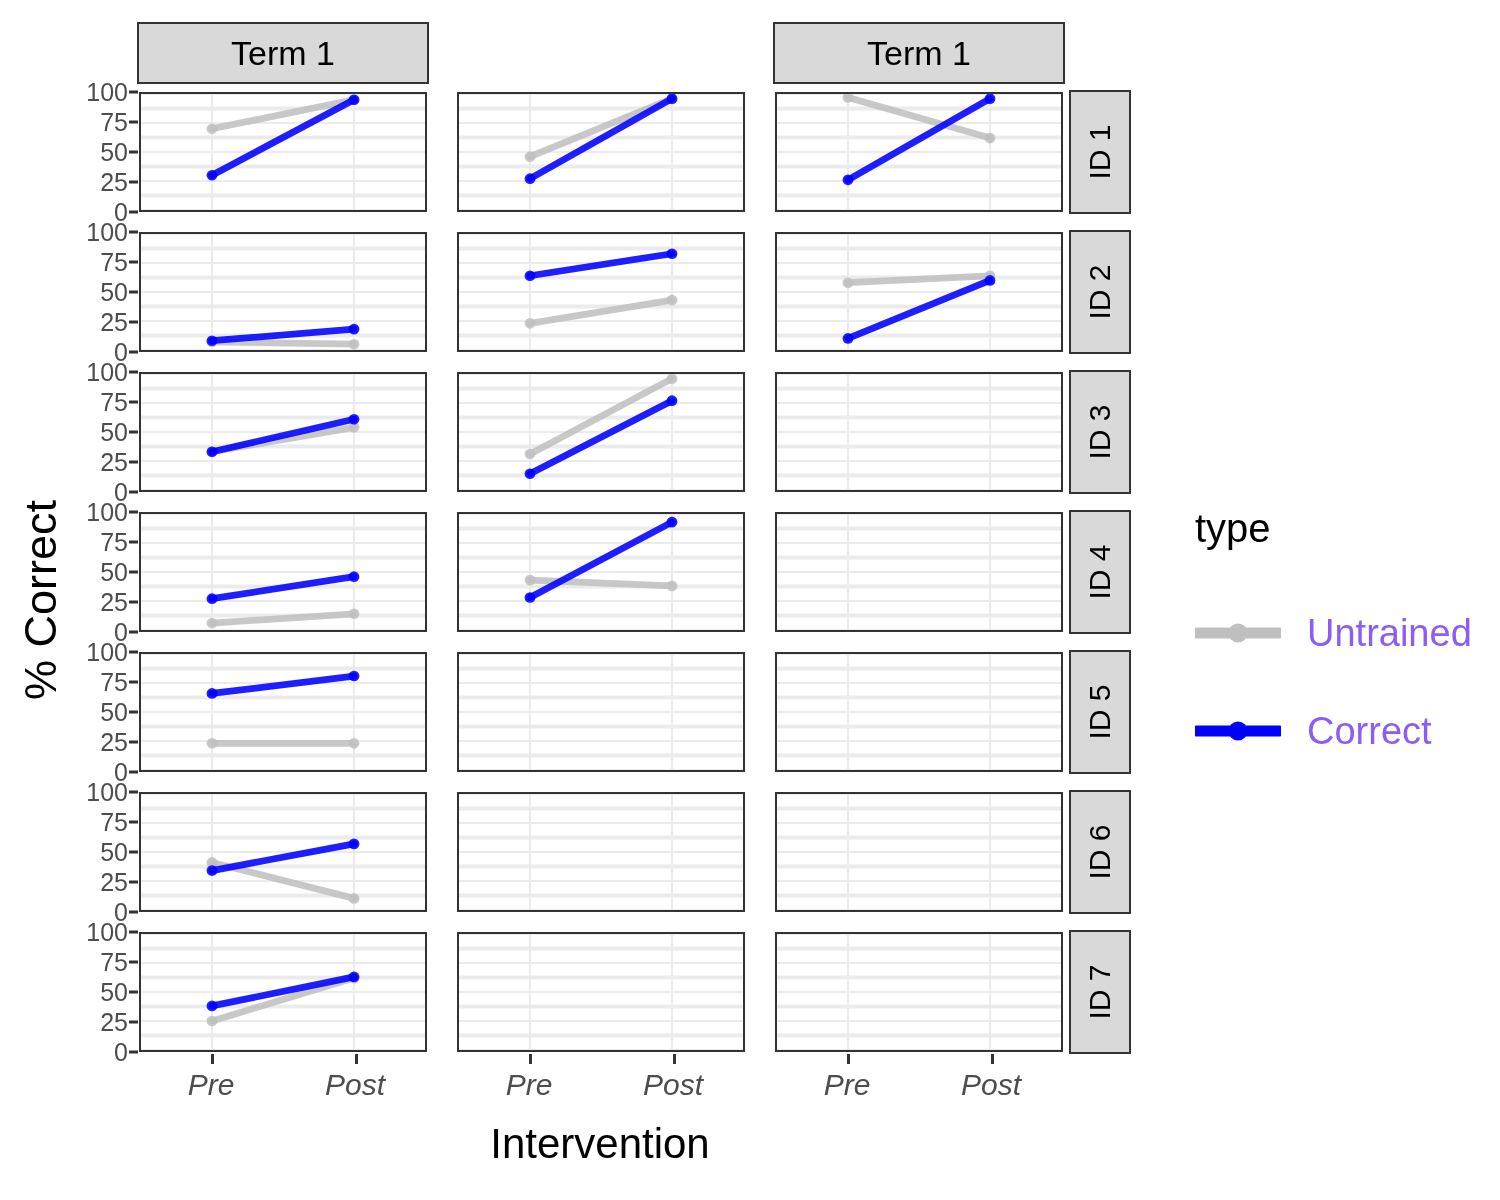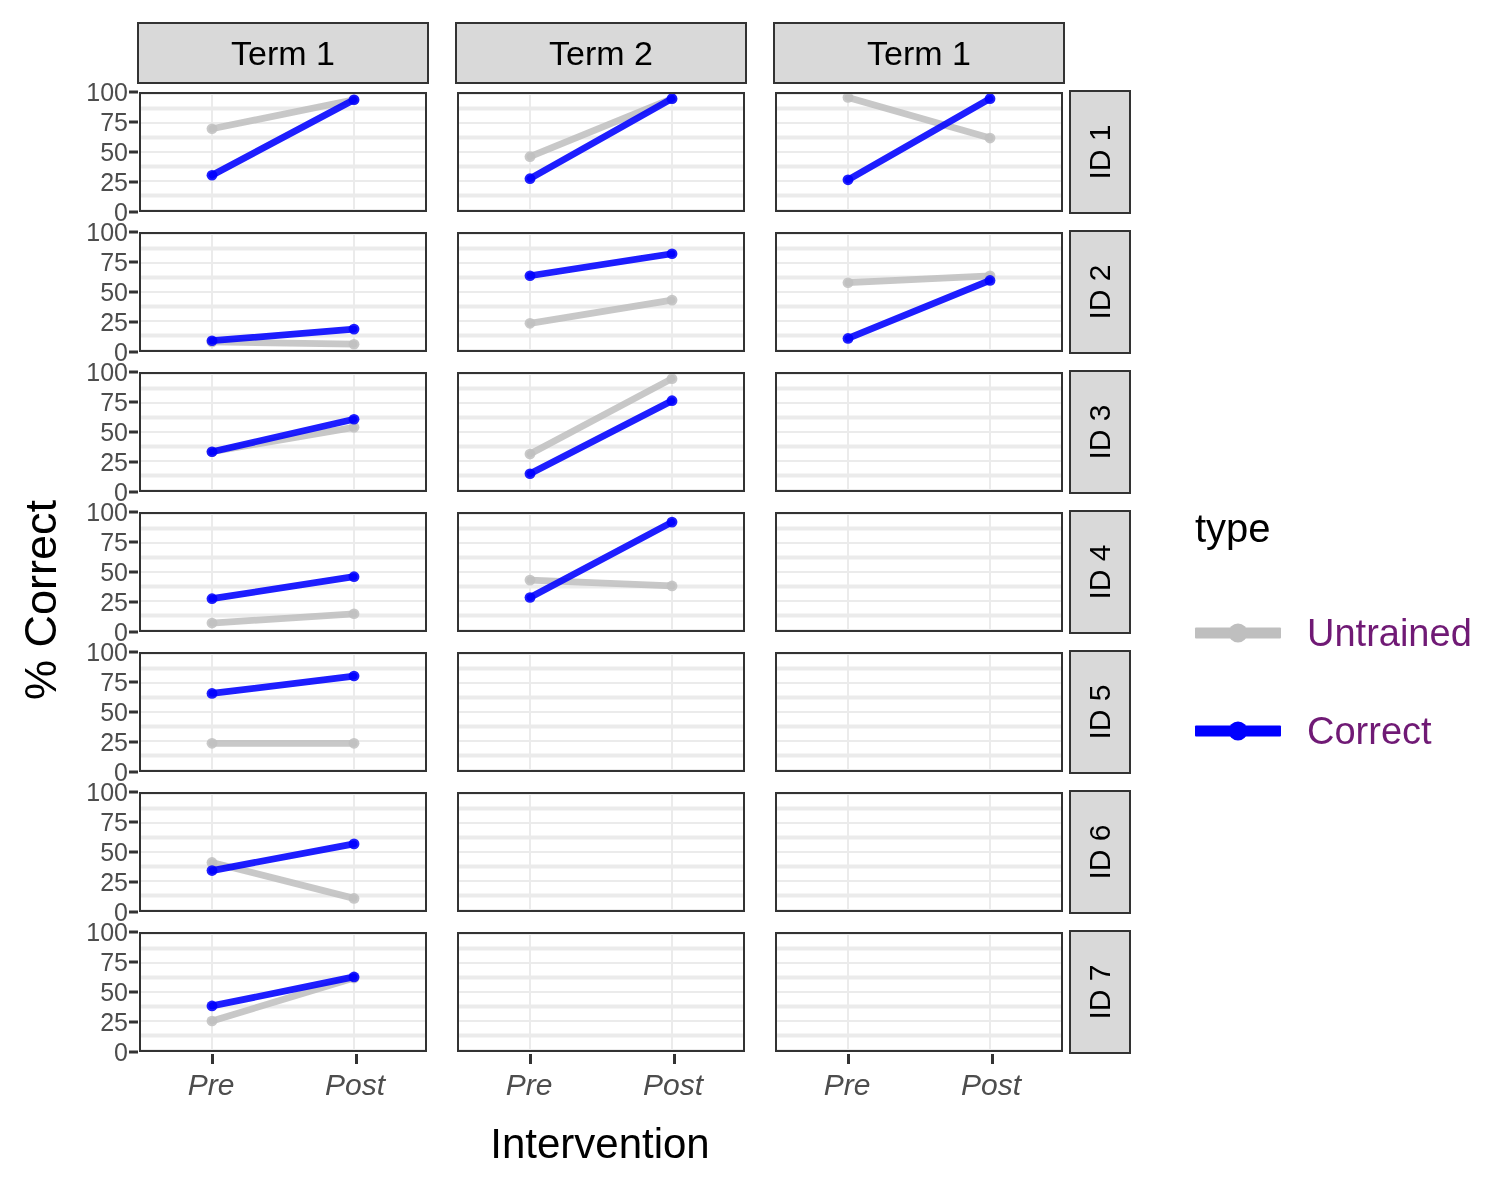--- a/index.html
+++ b/index.html
@@ -68,21 +68,21 @@
 
   
   #legend{position:absolute; left:1195px; top:470px; width:300px;margin-top:36px;}
   #legend-title{font-size:40px; color:#000; margin-bottom:46px;}
   .legend-item{display:flex; align-items:center; height:72px; margin-bottom:26px;}
   .legend-key{position:relative; width:86px; height:40px; margin-right:26px;}
   .legend-key .kline{position:absolute; left:0; top:50%; width:86px; height:11px;
       transform:translateY(-50%); border-radius:1px;}
   .legend-key .kpt{position:absolute; left:50%; top:50%; width:19px; height:19px;
       border-radius:50%; transform:translate(-50%,-50%);}
-  .legend-label{font-size:38px; color:#701a75; white-space:nowrap;}
+  .legend-label{font-size:38px; color:#8b5cf6; white-space:nowrap;}
 </style>
 </head>
 <body>
 
 <div id="root">
 
   <div id="ylab">
     <span>% Correct</span>
   </div>
 
@@ -159,23 +159,20 @@
       <div class="ytick-mark" style="top: 992px;"></div>
       <div class="ytick-lab" style="top: 962px;">75</div>
       <div class="ytick-mark" style="top: 962px;"></div>
       <div class="ytick-lab" style="top: 932px;">100</div>
       <div class="ytick-mark" style="top: 932px;"></div>
     </div>
   <div id="facets">
       <div class="colstrip" style="left: 137px; width: 292px;">
         <span>Term 1</span>
       </div>
-      <div class="colstrip" style="left: 455px; width: 292px;">
-        <span>Term 2</span>
-      </div>
       <div class="colstrip" style="left: 773px; width: 292px;">
         <span>Term 1</span>
       </div>
       <div class="rowstrip" style="left: 1069px; top: 90px; height: 124px;">
         <span>ID 1</span>
       </div>
       <div class="panel" style="left: 139px; top: 92px; width: 288px; height: 120px;">
         <svg viewBox="0 0 288 120" preserveAspectRatio="none">
           <line x1="0" y1="105.00" x2="288" y2="105.00" stroke="#ebebeb" stroke-width="4"></line>
           <line x1="0" y1="75.00" x2="288" y2="75.00" stroke="#ebebeb" stroke-width="4"></line>

